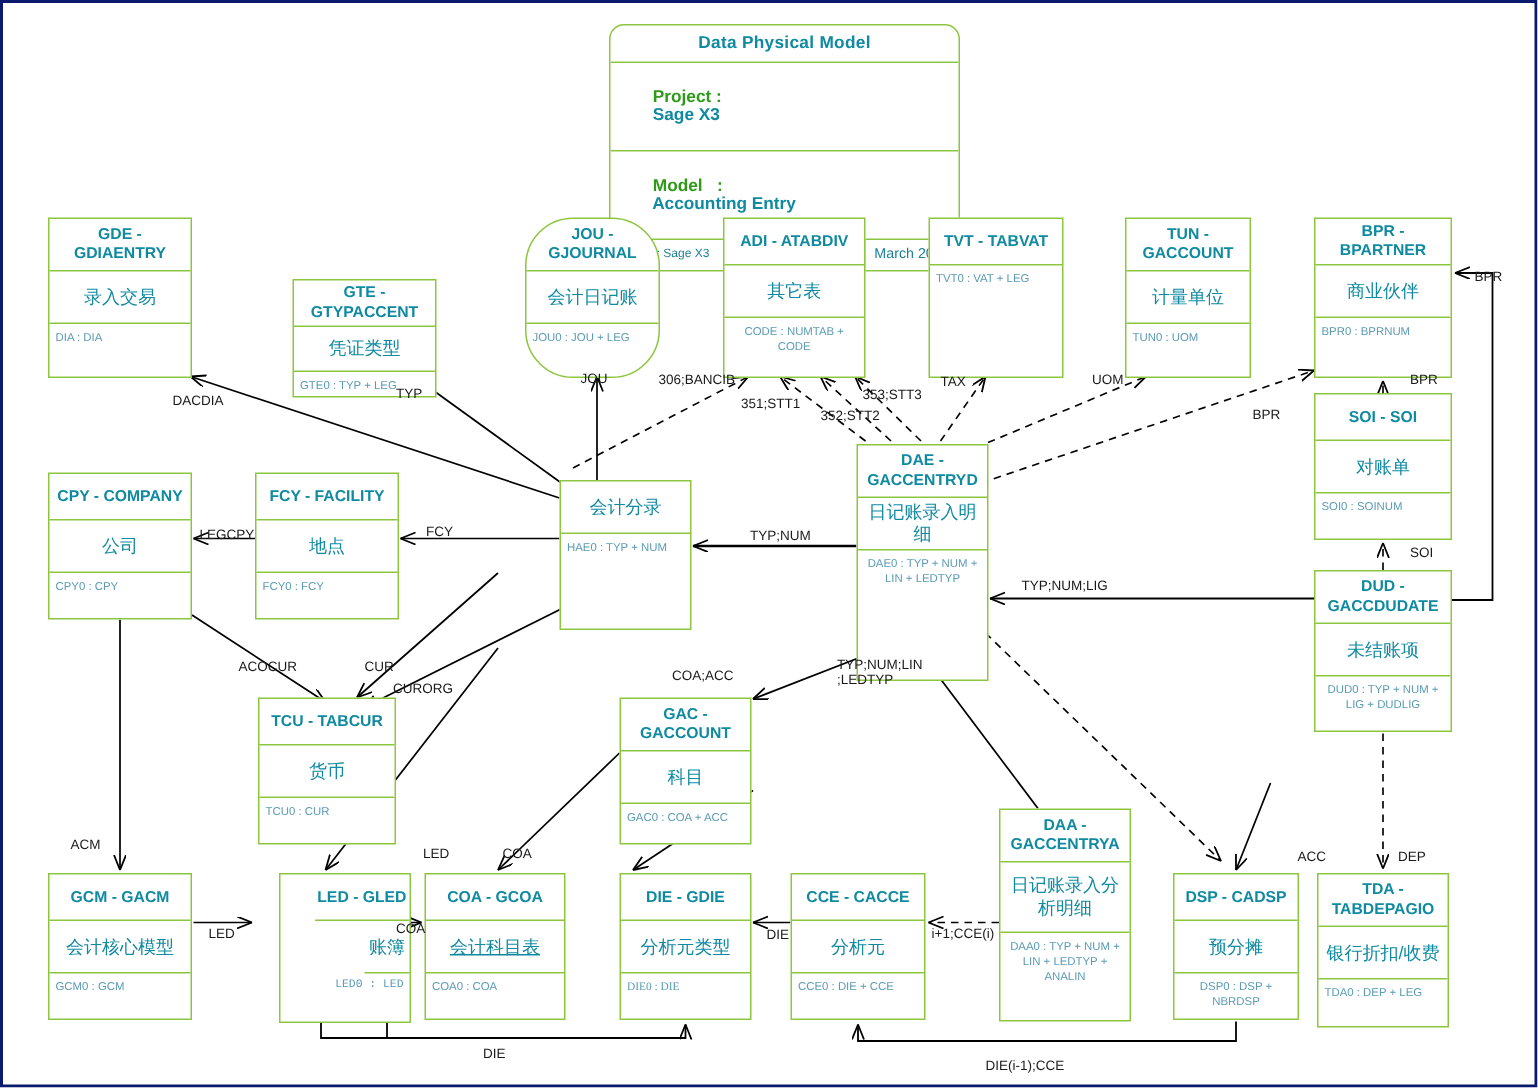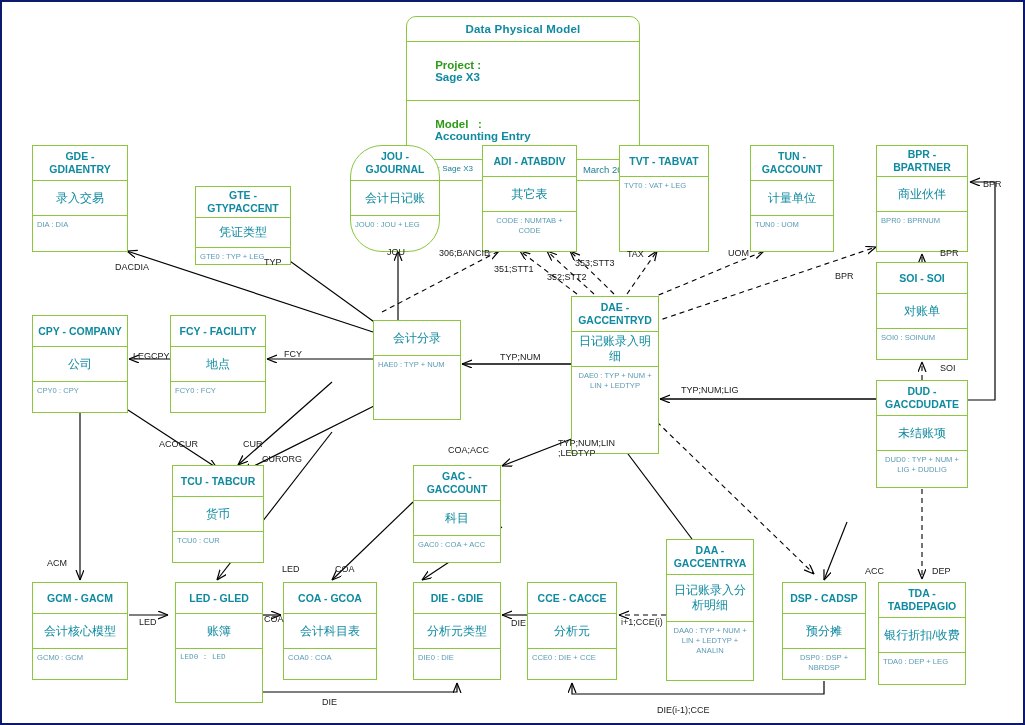--- a/index.html
+++ b/index.html
@@ -256,34 +256,34 @@
         <div class="hd" style="height: 30px; white-space: pre-line;">GAC -
 GACCOUNT</div>
         <div class="nm" style="height: 30px;">科目</div>
         <div class="ky" style="white-space: pre-line;">GAC0 : COA + ACC</div>
       </div>
       <div class="ent" style="left: 30px; top: 580px; width: 96px; height: 98px;">
         <div class="hd" style="height: 26px; white-space: pre-line;">GCM - GACM</div>
         <div class="nm" style="height: 30px;">会计核心模型</div>
         <div class="ky" style="white-space: pre-line;">GCM0 : GCM</div>
       </div>
-      <div class="ent" style="left: 173px; top: 580px; width: 88px; height: 121px;">
+      <div class="ent" style="left: 184px; top: 580px; width: 88px; height: 100px; align-items: flex-end;">
         <div class="hd" style="height: 26px; white-space: pre-line;">LED - GLED</div>
         <div class="nm" style="height: 30px;">账簿</div>
         <div class="ky" style="white-space: pre-line; font-family: Liberation Mono, monospace;">LED0 : LED</div>
       </div>
       <div class="ent" style="left: 281px; top: 580px; width: 94px; height: 98px;">
         <div class="hd" style="height: 26px; white-space: pre-line;">COA - GCOA</div>
-        <div class="nm" style="height: 30px;">会计科目表</div>
+        <div class="nm" style="height: 30px; text-decoration: underline;">会计科目表</div>
         <div class="ky" style="white-space: pre-line;">COA0 : COA</div>
       </div>
       <div class="ent" style="left: 411px; top: 580px; width: 88px; height: 98px;">
         <div class="hd" style="height: 26px; white-space: pre-line;">DIE - GDIE</div>
         <div class="nm" style="height: 30px;">分析元类型</div>
-        <div class="ky" style="white-space: pre-line;">DIE0 : DIE</div>
+        <div class="ky" style="white-space: pre-line; font-family: Liberation Serif, serif;">DIE0 : DIE</div>
       </div>
       <div class="ent" style="left: 525px; top: 580px; width: 90px; height: 98px;">
         <div class="hd" style="height: 26px; white-space: pre-line;">CCE - CACCE</div>
         <div class="nm" style="height: 30px;">分析元</div>
         <div class="ky" style="white-space: pre-line;">CCE0 : DIE + CCE</div>
       </div>
       <div class="ent" style="left: 664px; top: 537px; width: 88px; height: 142px;">
         <div class="hd" style="height: 30px; white-space: pre-line;">DAA -
 GACCENTRYA</div>
         <div class="nm" style="height: 42px;">日记账录入分析明细</div>

